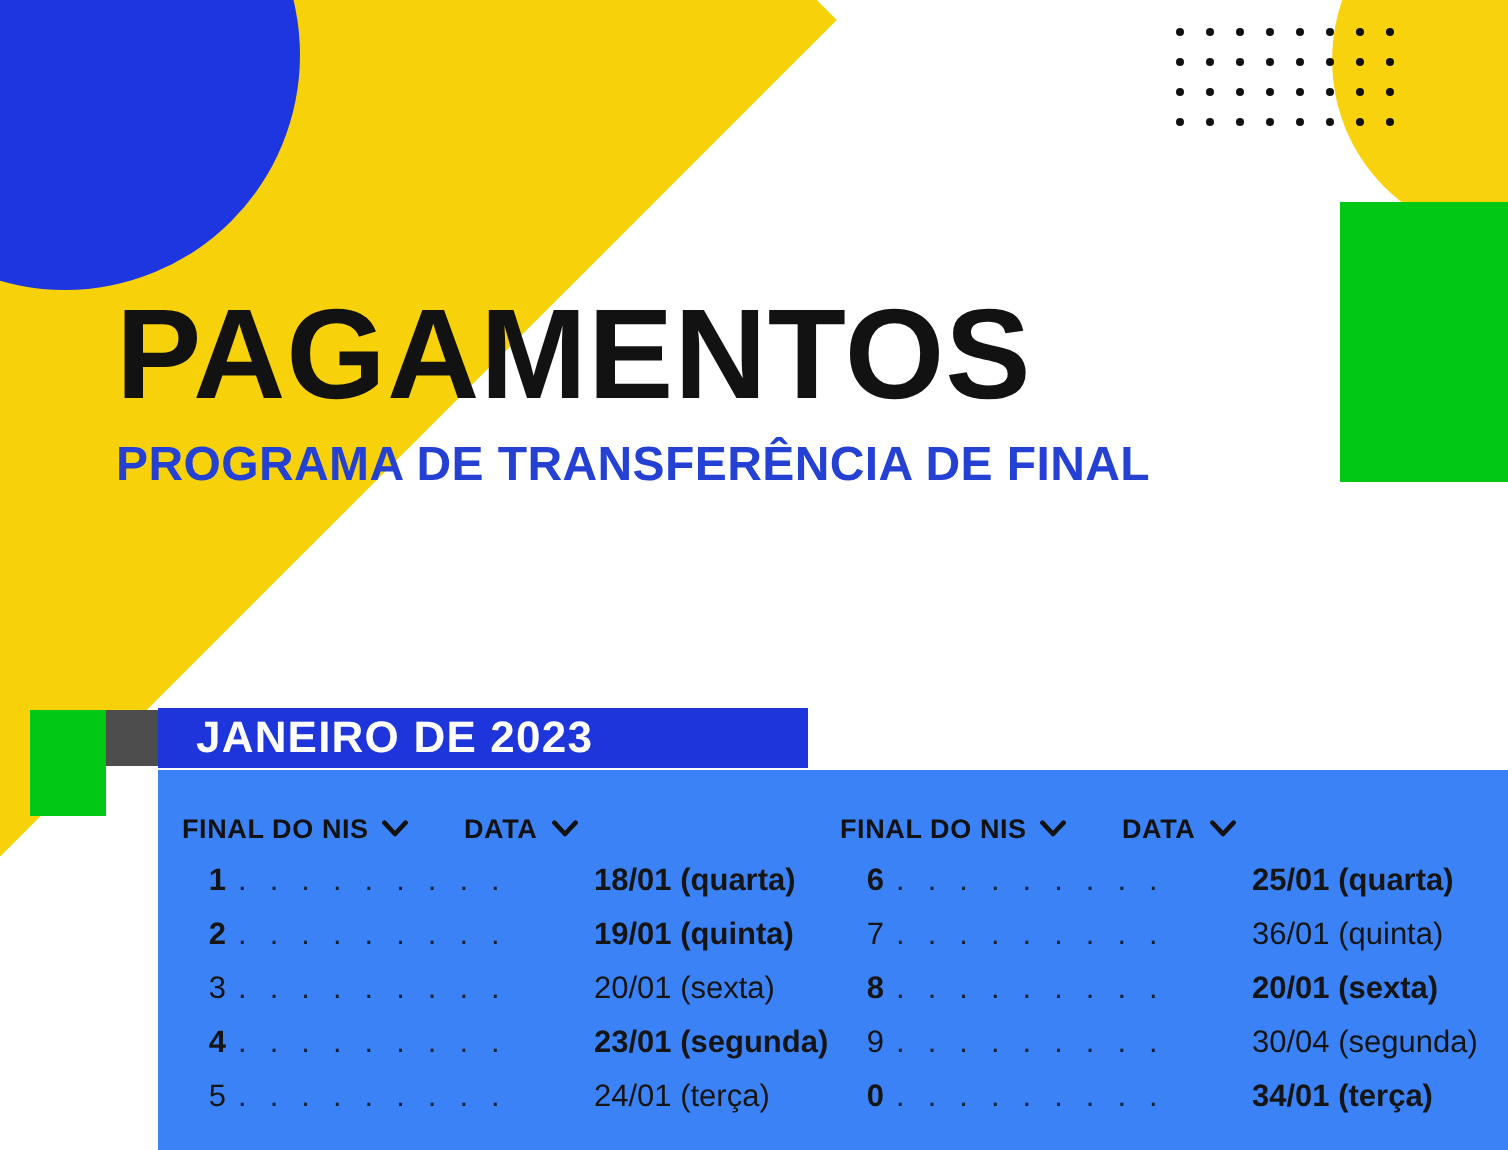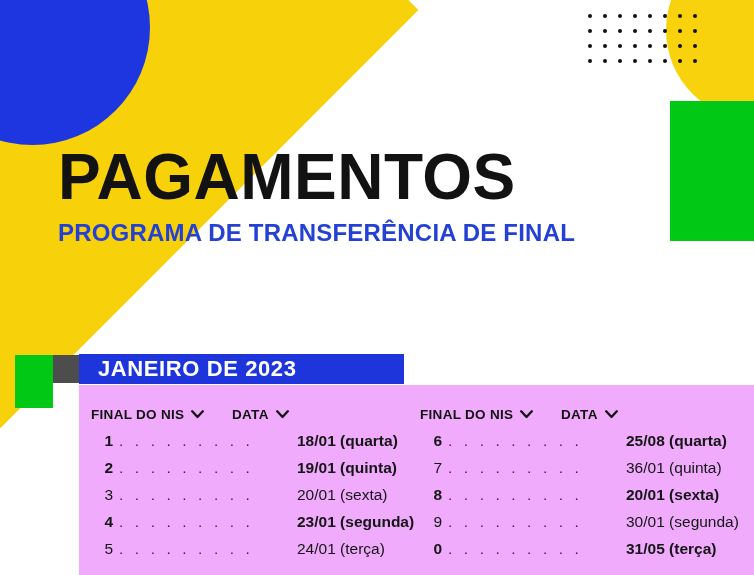--- a/index.html
+++ b/index.html
@@ -122,21 +122,21 @@
     letter-spacing:0.6px;
     margin-left:19px;
     white-space:nowrap;
   }
 
   
   .panel{
     position:absolute;
     left:79px;top:385px;
     width:675px;height:190px;
-    background:#f0abfc;
+    background:#3b82f6;
   }
 
   .cols{
     position:absolute;
     inset:0;
     display:flex;
   }
   .col{
     position:relative;
     width:345px;
@@ -315,41 +315,41 @@
               <svg width="13" height="9" viewBox="0 0 13 9">
                   <path d="M1.2 1.3 L6.5 7 L11.8 1.3" stroke="#121212" stroke-width="2.3" fill="none" stroke-linecap="round" stroke-linejoin="round"></path>
                 </svg>
             </span>
           </div>
         </div>
         <div class="rows" id="rows-right">
             <div class="row bold">
               <span class="nis">6</span>
               <span class="dots">. . . . . . . . . . . . . .</span>
-              <span class="date">25/08 (quarta)</span>
+              <span class="date">25/01 (quarta)</span>
             </div>
             <div class="row reg">
               <span class="nis">7</span>
               <span class="dots">. . . . . . . . . . . . . .</span>
               <span class="date">36/01 (quinta)</span>
             </div>
             <div class="row bold">
               <span class="nis">8</span>
               <span class="dots">. . . . . . . . . . . . . .</span>
               <span class="date">20/01 (sexta)</span>
             </div>
             <div class="row reg">
               <span class="nis">9</span>
               <span class="dots">. . . . . . . . . . . . . .</span>
-              <span class="date">30/01 (segunda)</span>
+              <span class="date">30/04 (segunda)</span>
             </div>
             <div class="row bold">
               <span class="nis">0</span>
               <span class="dots">. . . . . . . . . . . . . .</span>
-              <span class="date">31/05 (terça)</span>
+              <span class="date">34/01 (terça)</span>
             </div>
           </div>
       </div>
 
     </div>
   </div>
 
 </div>
 
 </body></html>

